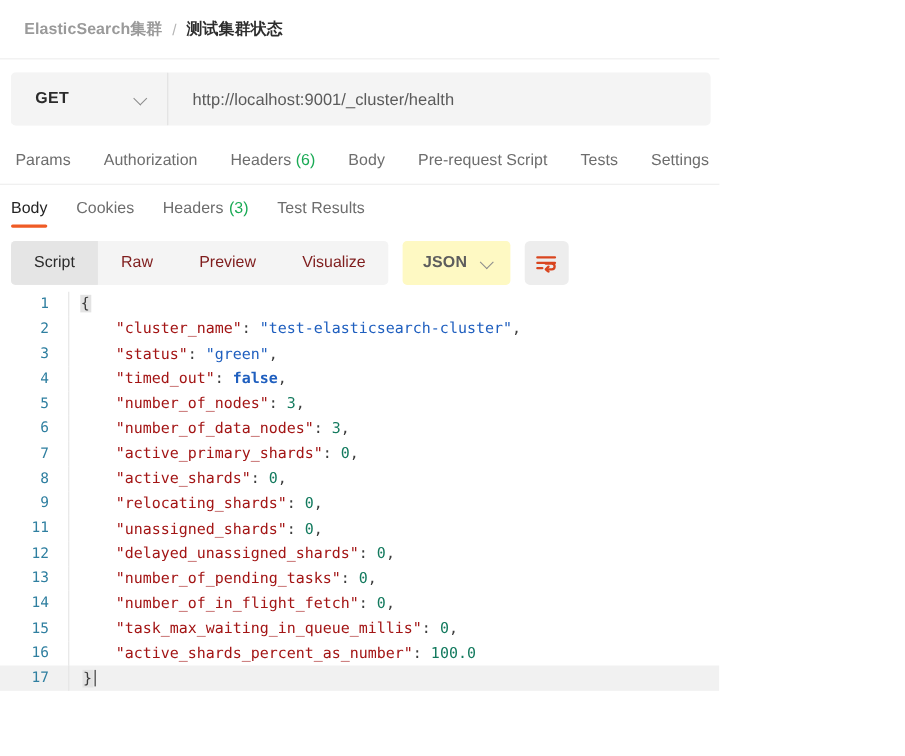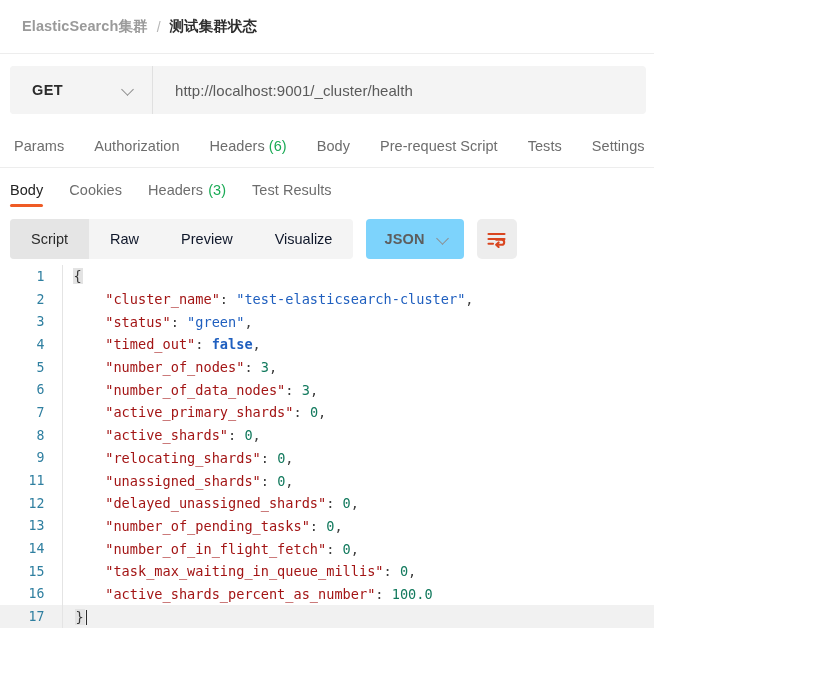--- a/index.html
+++ b/index.html
@@ -170,33 +170,33 @@
     overflow: hidden;
     height: 40px;
   }
   .seg {
     display: flex;
     align-items: center;
     justify-content: center;
     height: 40px;
     padding: 0 21px;
     font-size: 14.5px;
-    color: #0f172a;
+    color: #7f1d1d;
     cursor: pointer;
     white-space: nowrap;
   }
   .seg.active {
     background: #e5e5e5;
     color: #2b2b2b;
   }
   .format-select {
     display: flex;
     align-items: center;
     height: 40px;
-    background: #7dd3fc;
+    background: #fef9c3;
     border-radius: 4px;
     padding: 0 14px 0 18px;
     margin-left: 13px;
     cursor: pointer;
   }
   .format-label {
     font-size: 14.5px;
     color: #5d5d5d;
     font-weight: bold;
     margin-right: 12px;

